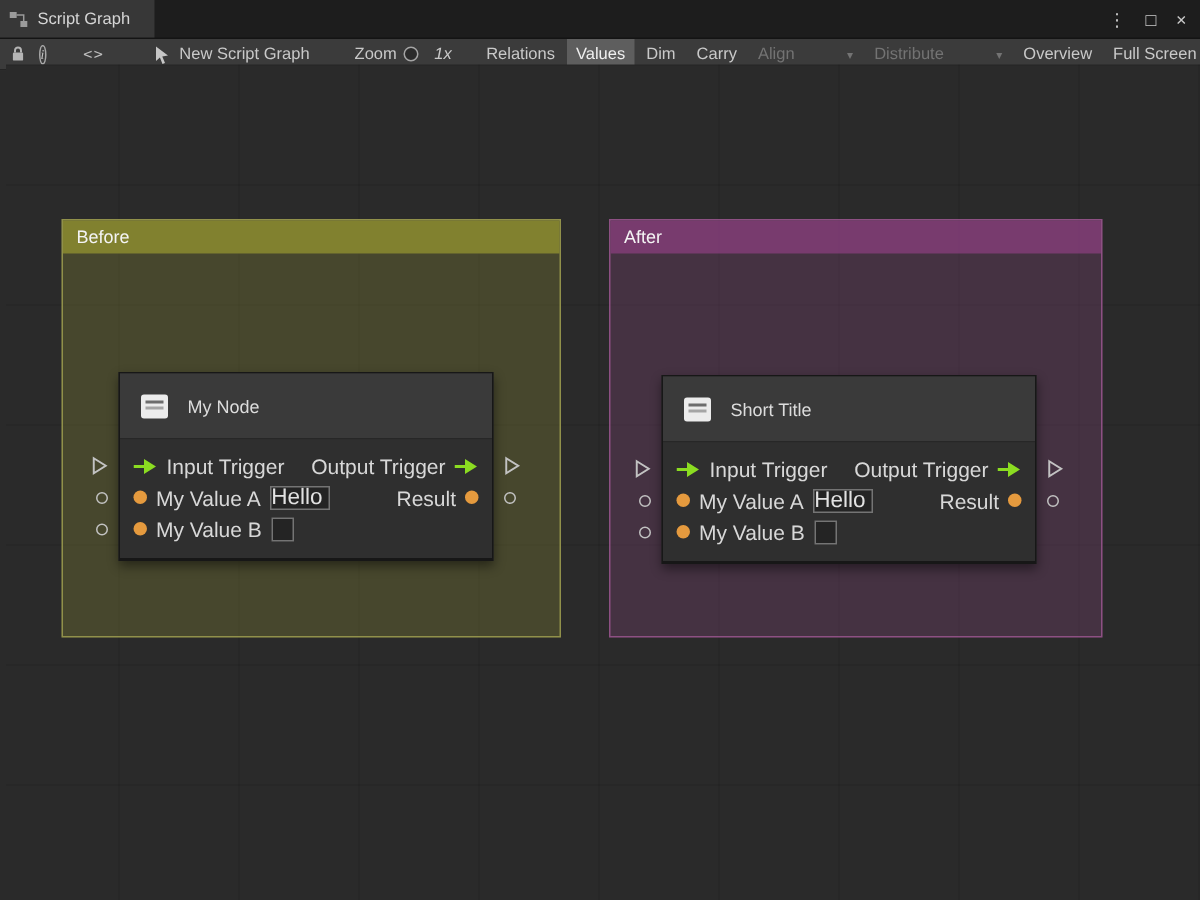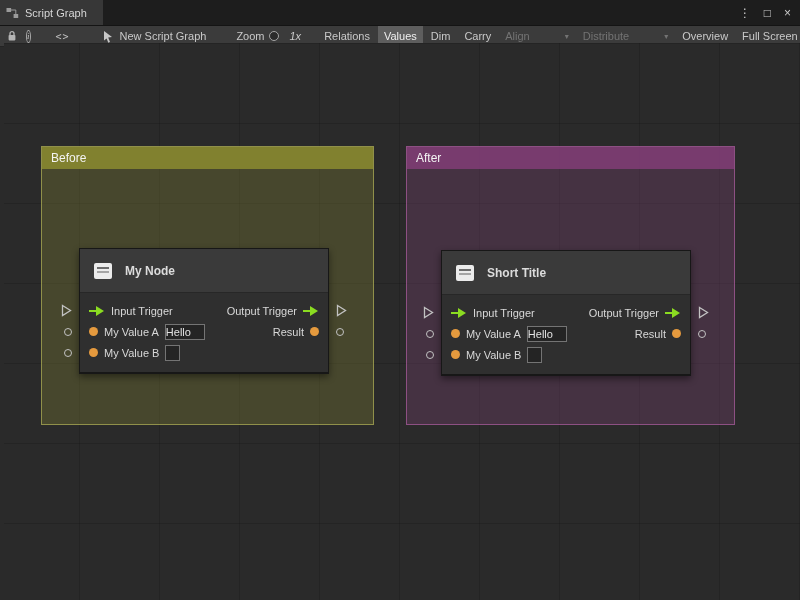--- a/index.html
+++ b/index.html
@@ -57,29 +57,29 @@
   .group.after { left:402px; top:103px; width:329px; height:279px;
                  background:rgba(150,75,140,0.25); border:1px solid rgba(190,100,175,0.6); }
   .group.after .group-label { background:rgba(125,60,115,0.9); }
 
   
   .node { position:absolute; width:250px; background:#2f2f2f; border:1px solid #171717;
           border-bottom-width:2px; box-shadow:0 3px 7px rgba(0,0,0,0.45); }
   .node.n0 { left:75px; top:205px; }
   .node.n1 { left:437px; top:207px; }
   .node-header { display:flex; align-items:center; gap:11px; height:44px; padding:0 12px;
-                 background:#3a3a3a; border-bottom:1px solid #272727;font-weight:bold; }
+                 background:#3a3a3a; border-bottom:1px solid #272727; }
   .node-title { font-size:12px; color:#dcdcdc; }
   .node-body { padding:7px 0 9px; }
   .prow { display:flex; align-items:center; justify-content:space-between; height:21px; padding:0 9px; }
   .pg { display:flex; align-items:center; gap:6px; }
-  .plabel { font-size:11px; color:#d8d8d8; }
+  .plabel { font-size:14px; color:#d8d8d8; }
   .dot { width:9px; height:9px; border-radius:50%; background:#e59a3e; }
   .field { height:16px; background:#242424; border:1px solid #747474; color:#e2e2e2;
-           font-size:11px; padding:0 0; font-family:"Liberation Sans", sans-serif; }
+           font-size:15px; padding:0 0; font-family:"Liberation Sans", sans-serif; }
   .field.fa { width:40px; }
   .field.fb { width:15px; }
 
   
   .ext { position:absolute; display:flex; }
   .ext.lt { left:-19px; top:55px; }
   .ext.la { left:-16px; top:79px; }
   .ext.lb { left:-16px; top:100px; }
   .ext.rt { right:-19px; top:55px; }
   .ext.ra { right:-16px; top:79px; }

